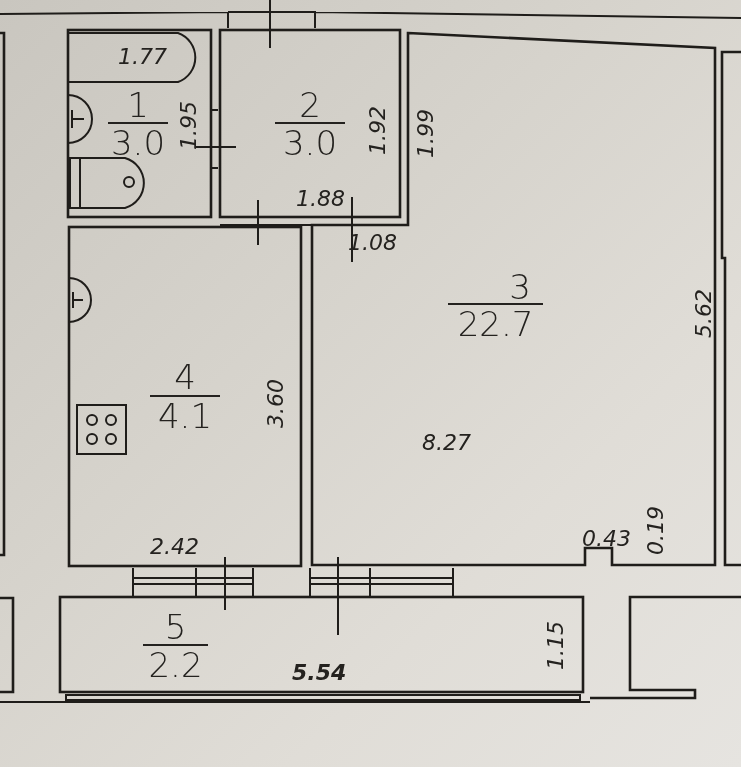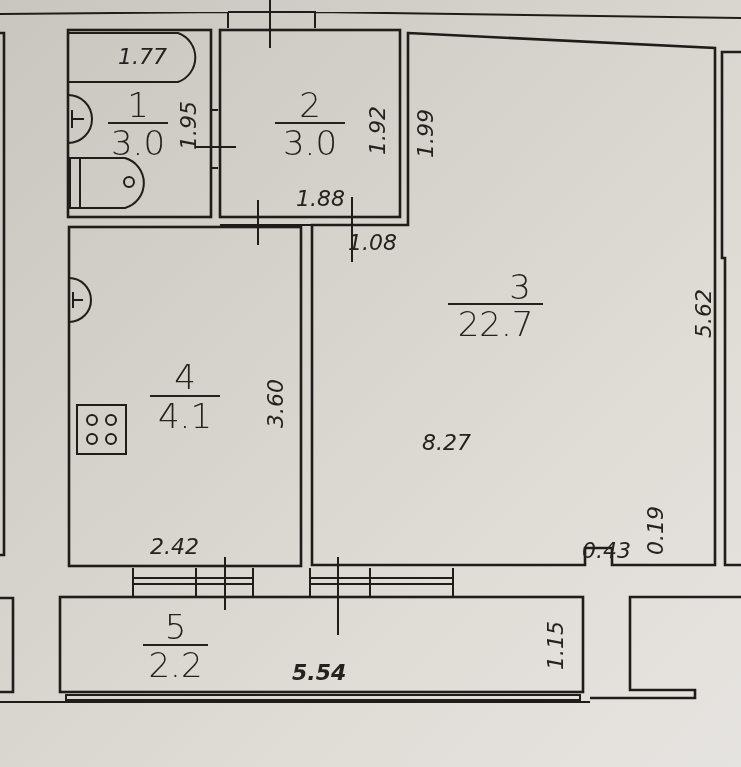--- a/index.html
+++ b/index.html
@@ -81,16 +81,16 @@
 <div class="lbl dim" style="left:118px;top:46px;">1.77</div>
 <div class="lbl dim rot" style="left:178px;top:150px;">1.95</div>
 <div class="lbl dim rot" style="left:367px;top:155px;">1.92</div>
 <div class="lbl dim" style="left:296px;top:188px;">1.88</div>
 <div class="lbl dim rot" style="left:415px;top:158px;">1.99</div>
 <div class="lbl dim" style="left:348px;top:232px;">1.08</div>
 <div class="lbl dim rot" style="left:693px;top:338px;">5.62</div>
 <div class="lbl dim" style="left:422px;top:432px;">8.27</div>
 <div class="lbl dim rot" style="left:265px;top:428px;">3.60</div>
 <div class="lbl dim" style="left:150px;top:536px;">2.42</div>
-<div class="lbl dim" style="left:582px;top:540px;">0.43</div>
+<div class="lbl dim" style="left:582px;top:528px;">0.43</div>
 <div class="lbl dim rot" style="left:645px;top:555px;">0.19</div>
 <div class="lbl dim" style="left:292px;top:662px;font-weight:bold;">5.54</div>
 <div class="lbl dim rot" style="left:545px;top:670px;">1.15</div>
 
 </body></html>

